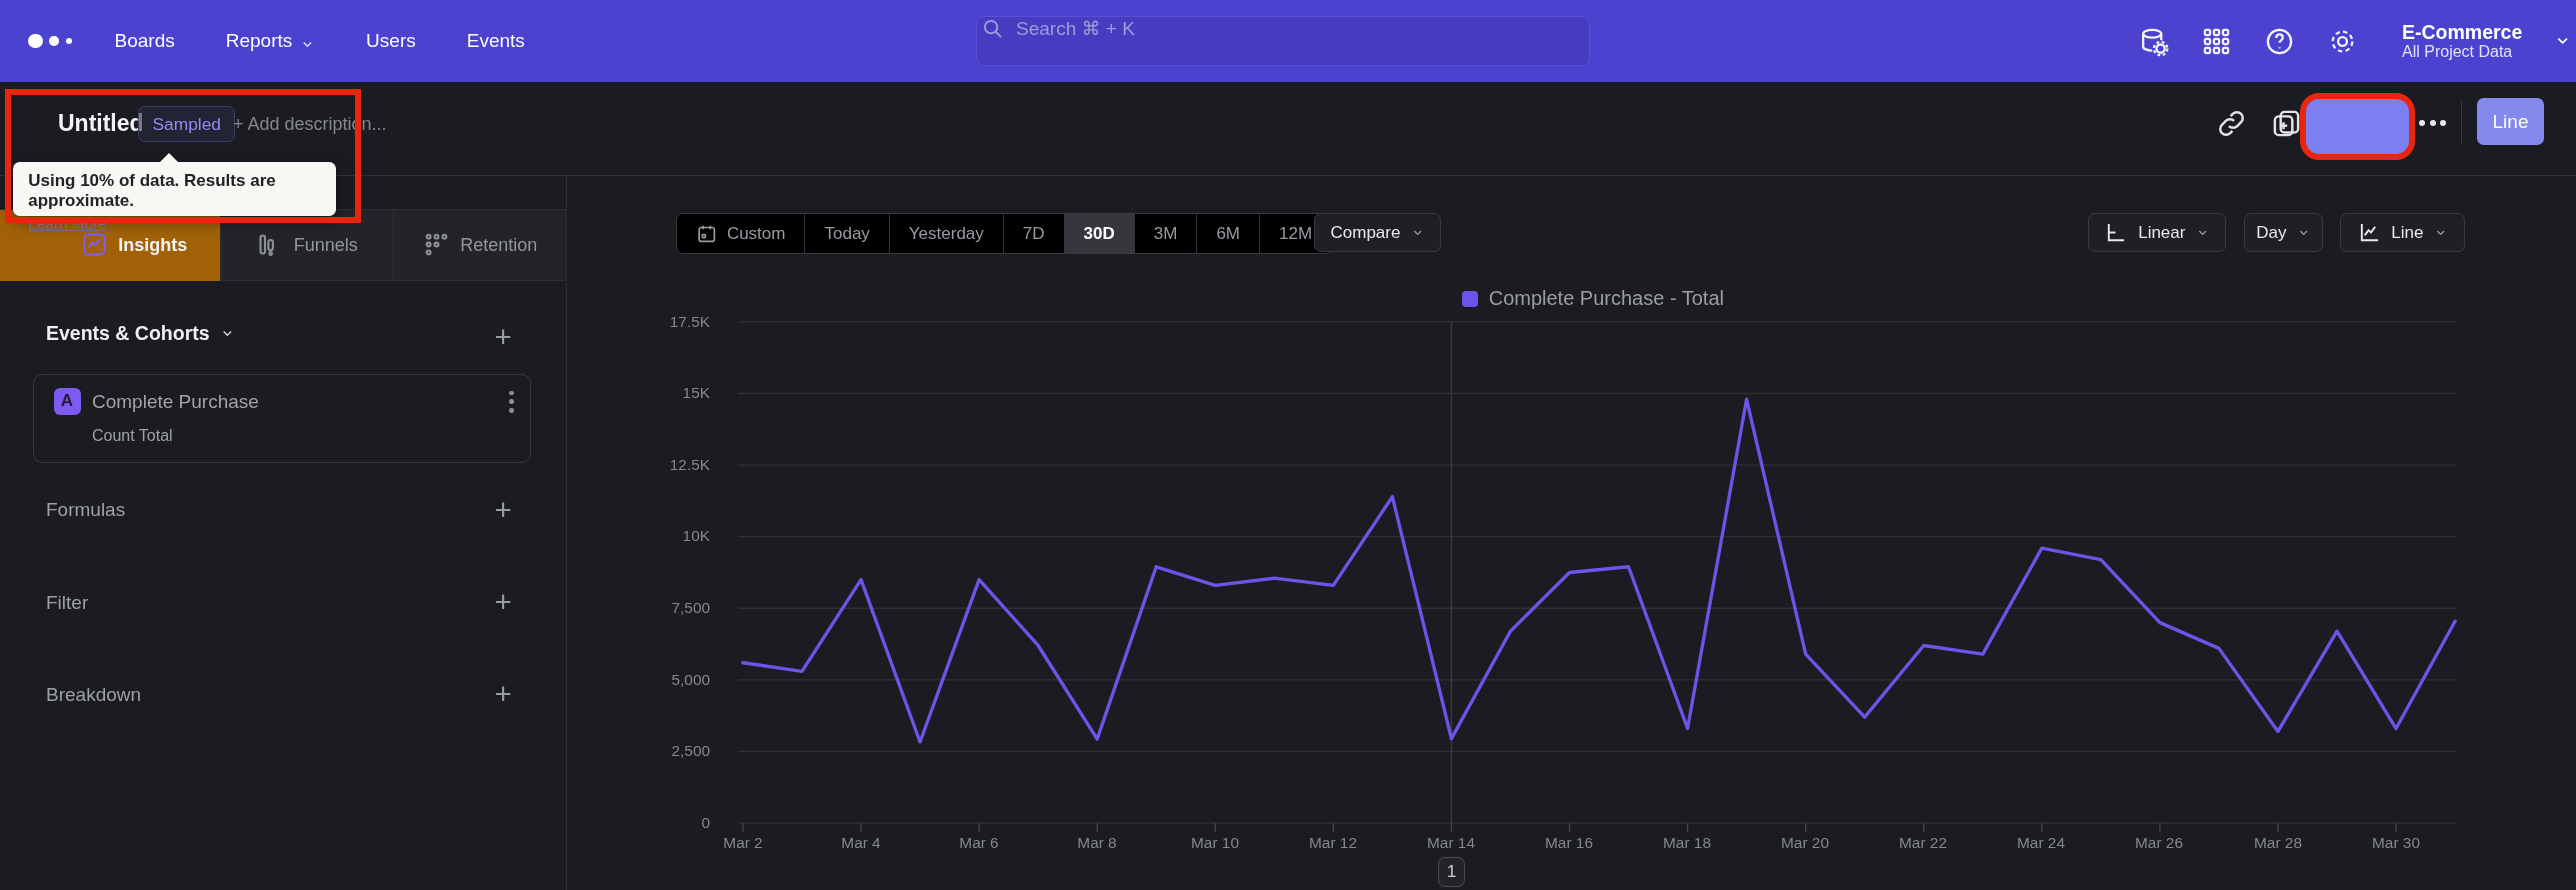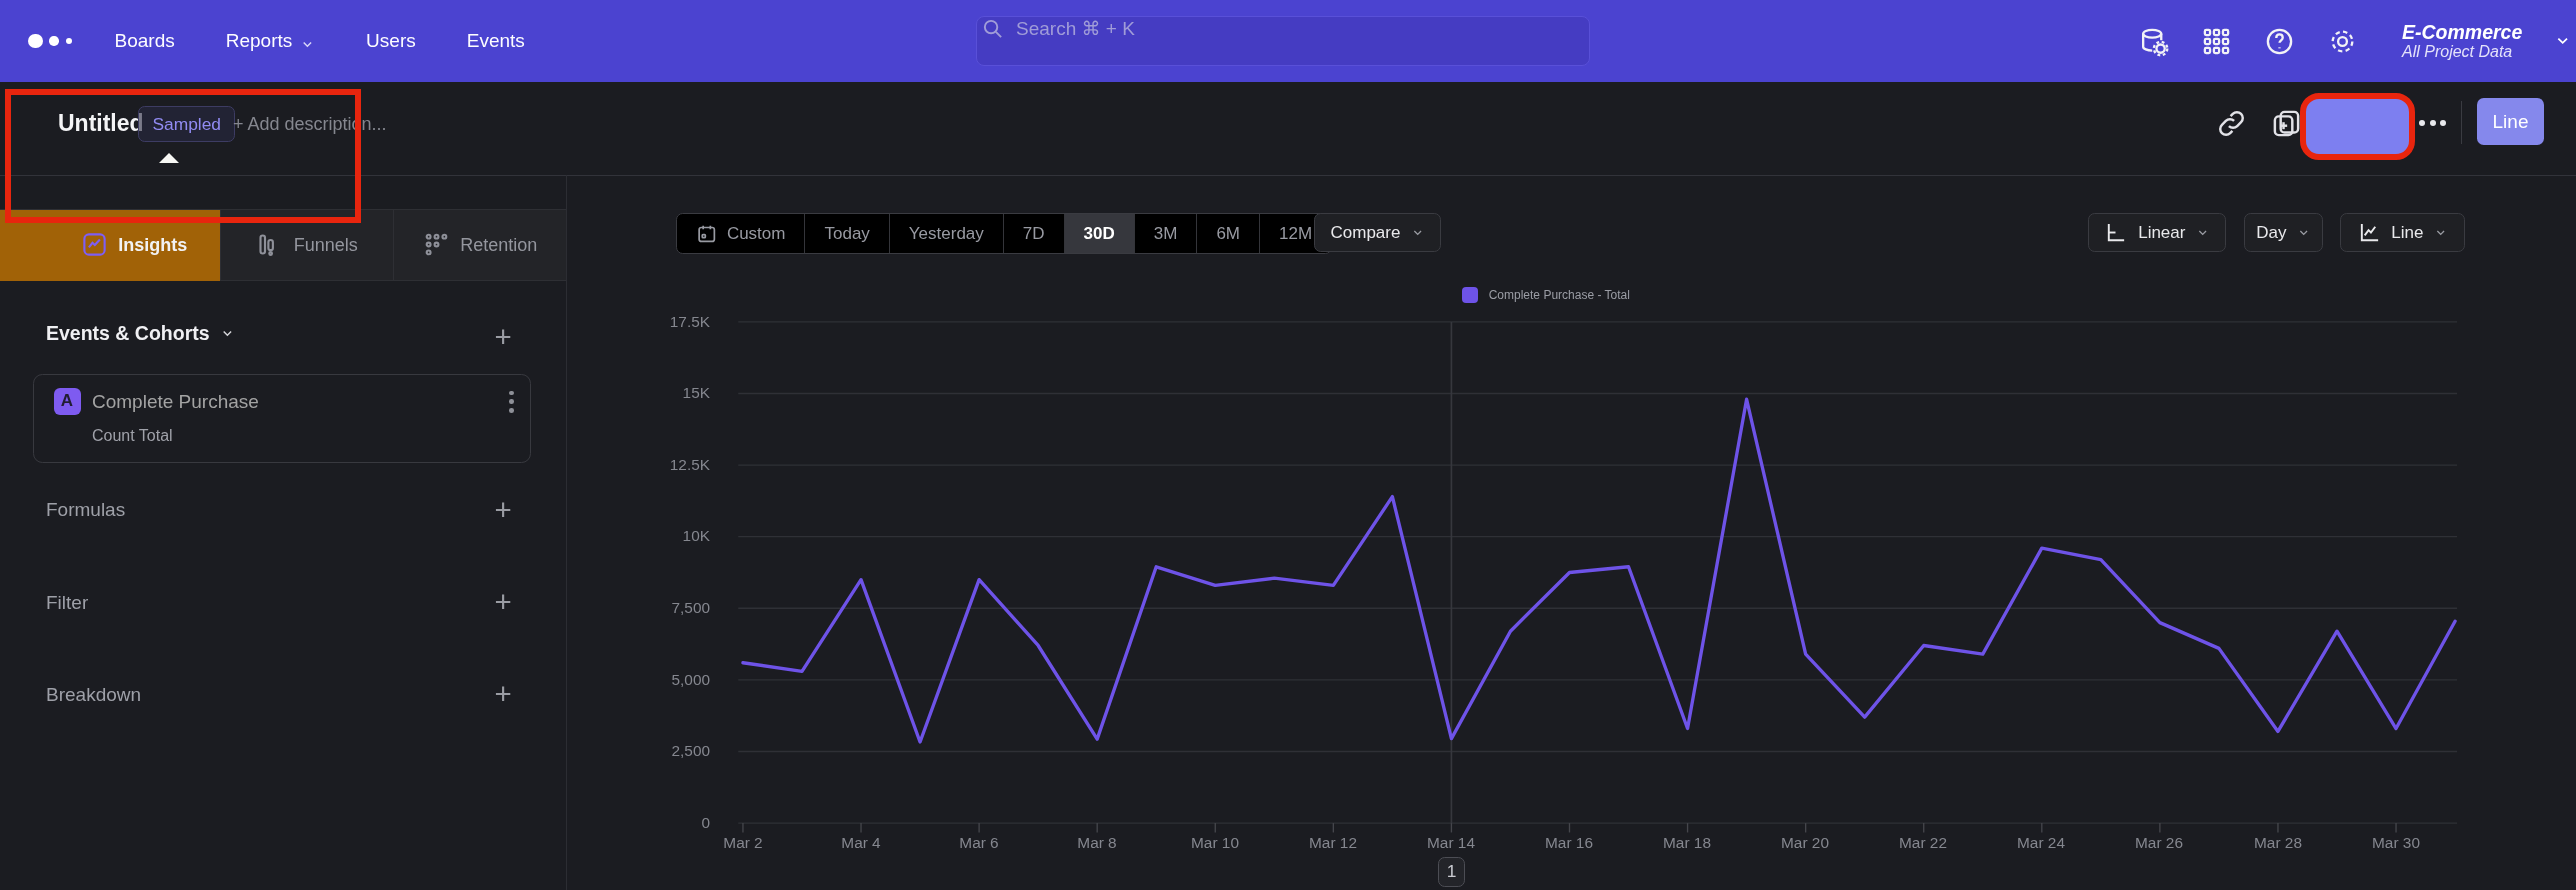--- a/index.html
+++ b/index.html
@@ -18,21 +18,21 @@
   .nav-item{font-size:19px;color:#fdfdff;display:flex;align-items:flex-end;gap:8px;cursor:pointer;}
   .nav-item svg{width:14.8px;height:14.8px;stroke:#d9d7f8;}
   .searchbox{position:absolute;left:976px;top:16px;width:614px;height:50px;background:#453cc2;
              border:0.7px solid #5950d8;border-radius:8px;display:flex;align-items:flex-start;
              padding:0 4px;box-sizing:border-box;gap:12px;}
   .searchbox svg{width:23px;height:23px;stroke:#a09cd8;}
   .search-ph{font-size:19px;color:#a09cd8;}
   .nav-right{position:absolute;left:2138px;top:0;height:82px;display:flex;align-items:center;gap:32px;}
   .nav-icon{width:31px;height:31px;color:#f2f2f6;cursor:pointer;}
   .nav-icon svg{width:31px;height:31px;stroke:currentColor;fill:none;stroke-width:1.8;}
-  .project{display:flex;align-items:center;gap:32px;margin-left:12px;cursor:pointer;font-style:italic;}
+  .project{display:flex;align-items:center;gap:32px;margin-left:12px;cursor:pointer;}
   .project-name{font-size:19.5px;font-weight:bold;color:#ffffff;line-height:1.15;}
   .project-scope{font-size:16px;color:#e4e2fa;line-height:1.15;}
   .chev{width:17.4px;height:17.4px;stroke:#ffffff;fill:none;stroke-width:2.4;}
 
   
   .titlebar{position:absolute;left:0;top:82px;width:2576px;height:93px;background:#1b1c21;
             border-bottom:0.7px solid #32333a;}
   .report-title{position:absolute;left:58px;top:28px;font-size:23px;font-weight:bold;color:#f4f4f6;cursor:text;}
   .sampled-badge{position:absolute;left:138px;top:24px;height:34px;padding:0 13.4px;border-radius:6.7px;
                  background:#28284199;border:0.7px solid #3d3c63;display:flex;align-items:center;
@@ -111,21 +111,21 @@
   .ctl-btn svg.glyph{width:23px;height:23px;stroke:#e9e9ec;fill:none;stroke-width:2;}
   .ctl-btn .chev{width:13.4px;height:13.4px;stroke:#9a9ca3;}
   .compare-btn{left:1314px;width:127px;}
   .linear-btn{left:2088px;width:138px;}
   .day-btn{left:2244px;width:79px;}
   .line-btn{left:2340px;width:125px;}
 
   
   .legend{position:absolute;left:1462px;top:287px;display:flex;align-items:center;gap:10.7px;cursor:pointer;}
   .legend-swatch{width:16px;height:16px;border-radius:4px;}
-  .legend-label{font-size:12px;color:#9b9da5;}
+  .legend-label{font-size:20px;color:#9b9da5;}
   .chart-svg{position:absolute;left:698px;top:305px;}
   .ytick{position:absolute;width:134px;text-align:right;font-size:15.4px;color:#85878f;}
   .xtick{position:absolute;width:94px;text-align:center;font-size:15.4px;color:#85878f;top:834px;}
   .anno-badge{position:absolute;left:1437px;top:857px;width:27px;height:29.5px;border:1.3px solid #4c4d54;
               border-radius:6.7px;background:#232429;color:#c9cad0;font-size:17.4px;display:flex;
               align-items:center;justify-content:center;box-sizing:border-box;cursor:pointer;}
 </style>
 </head>
 <body>
 
@@ -229,20 +229,24 @@
     <div class="ellipsis">
         <i></i>
         <i></i>
         <i></i>
       </div>
     <div class="tb-divider"></div>
     <div class="save-btn">Line</div>
   </div>
 
   <div class="tooltip-caret"></div>
+  <div class="tooltip">
+    <div class="tooltip-line1">Using 10% of data. Results are approximate.</div>
+    <span class="tooltip-link">Learn More</span>
+  </div>
 
   <div class="red-box left"></div>
   <div class="red-box toggle"></div>
 
   <div class="sidebar-divider"></div>
   <div class="tabstrip">
       <div class="tab active">
         <span><svg viewBox="0 0 24 24">
             <rect x="3" y="3" width="18" height="18" rx="4"></rect>
             <polyline points="7 14.5 10.2 10.5 12.3 12.5 16.8 7.5"></polyline>

